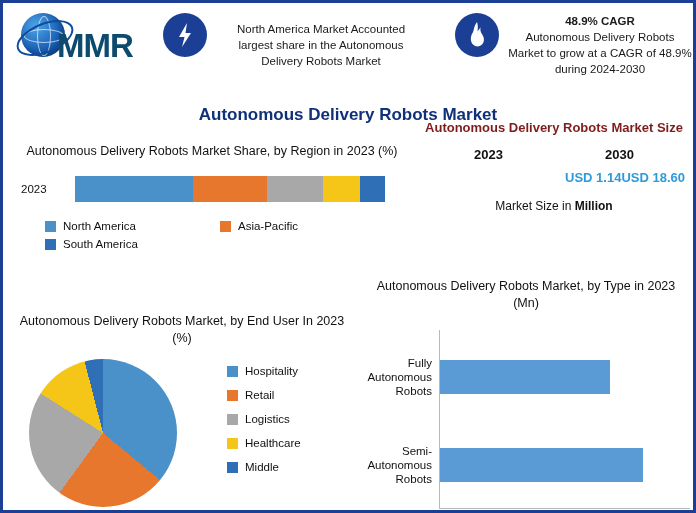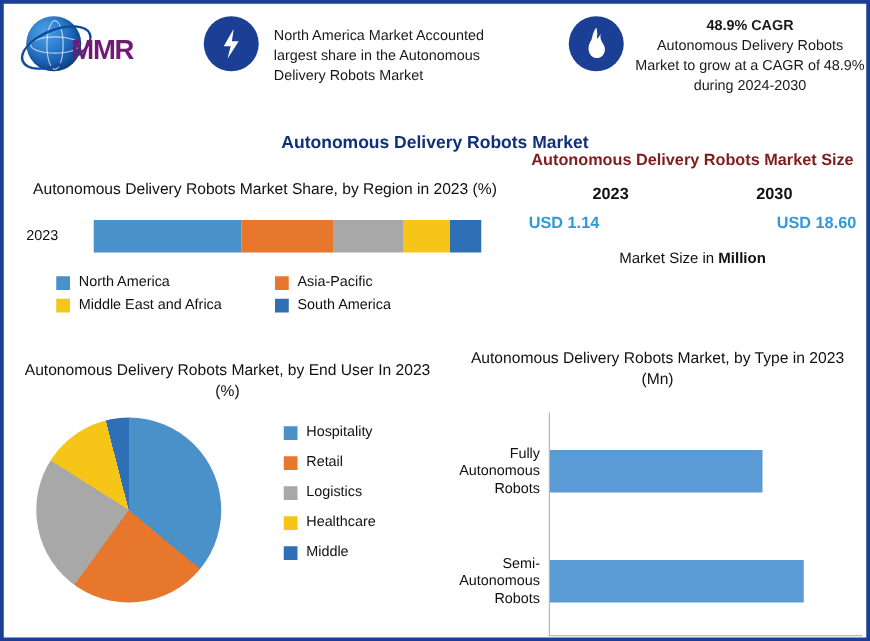--- a/index.html
+++ b/index.html
@@ -62,60 +62,60 @@
     position: absolute;
     left: 0px; top: 12px;
     width: 56px; height: 26px;
     border: 2px solid #0f4c9c;
     border-radius: 50%;
     transform: rotate(-22deg);
   }
   .logo-text {
     position: absolute;
     left: 42px; top: 16px;
-    font-size: 22px;
+    font-size: 33px;
     font-weight: bold;
-    color: #701a75;
+    color: #0c4a6e;
     letter-spacing: -1px;
   }
 
   .hdr-item {
     position: absolute;
     top: 6px;
   }
   .hdr-circle {
     position: absolute;
     left: 0; top: 4px;
     width: 44px; height: 44px;
     border-radius: 50%;
     background: #1b3f94;
   }
   .hdr-circle svg { display: block; }
   .hdr-text {
     position: absolute;
     font-size: 11.5px;
     line-height: 16px;
     color: #1a1a1a;
-    text-align: left;
+    text-align: center;
   }
   .hdr-text b { font-weight: bold; }
 
   #hdr-1 { left: 160px; width: 260px; }
   #hdr-1 .hdr-text { left: 56px; top: 12px; width: 204px; }
 
   #hdr-2 { left: 452px; width: 238px; }
   #hdr-2 .hdr-text { left: 52px; top: 4px; width: 186px; text-align: center; }
 
   
   .main-title {
     position: absolute;
     left: 0; top: 102px;
     width: 690px;
     text-align: center;
-    font-size: 14px;
+    font-size: 17px;
     font-weight: bold;
     color: #10307a;
   }
 
   
   .sub-title {
     font-size: 12.5px;
     font-weight: normal;
     color: #111111;
     text-align: center;
@@ -186,39 +186,39 @@
     margin-top: 10px;
     display: flex;
     justify-content: space-around;
     font-size: 13px;
     font-weight: bold;
     color: #111;
   }
   #size-values {
     margin-top: 8px;
     display: flex;
-    justify-content: space-between;
+    justify-content: flex-end;
     font-size: 13px;
     font-weight: bold;
     color: #2f9ada;
   }
   #size-note {
     margin-top: 14px;
     font-size: 12px;
     color: #111;
   }
   #size-note b { font-weight: bold; }
 
   
   #pie-block {
     position: absolute;
     left: 14px; top: 285px;
     width: 410px;
   }
-  #pie-title { width: 330px; }
+  #pie-title { width: 330px; margin-top: 25px; }
   #pie-area {
     position: relative;
     margin-top: 12px;
     height: 150px;
   }
   #pie {
     position: absolute;
     left: 12px; top: 0px;
     width: 148px; height: 148px;
     border-radius: 50%;
@@ -328,24 +328,20 @@
       </div>
     </div>
     <div id="region-legend">
       <div class="lg-item">
         <span class="lg-swatch" style="background:#4a90c9"></span>
         <span>North America</span>
       </div>
       <div class="lg-item">
         <span class="lg-swatch" style="background:#e8772e"></span>
         <span>Asia-Pacific</span>
-      </div>
-      <div class="lg-item">
-        <span class="lg-swatch" style="background:#f5c518"></span>
-        <span>Middle East and Africa</span>
       </div>
       <div class="lg-item">
         <span class="lg-swatch" style="background:#2f6fb5"></span>
         <span>South America</span>
       </div>
     </div>
   </div>
 
   <div id="size-block">
     <div id="size-title">Autonomous Delivery Robots Market Size</div>

